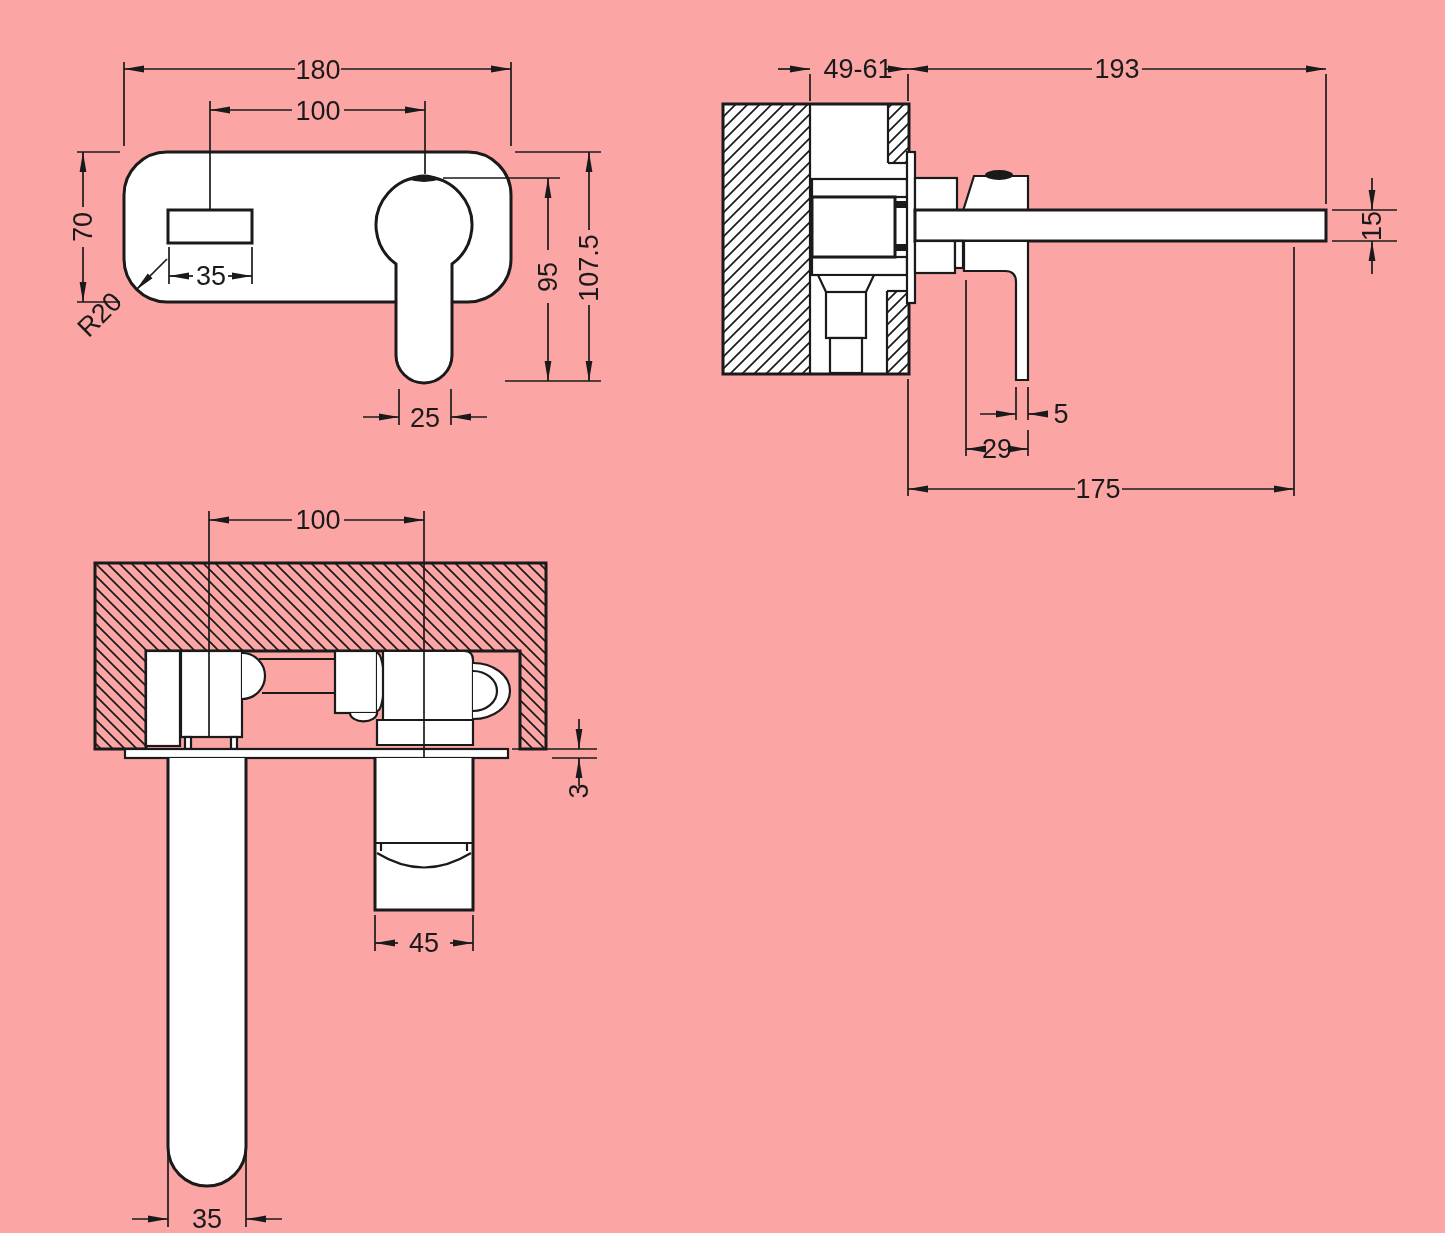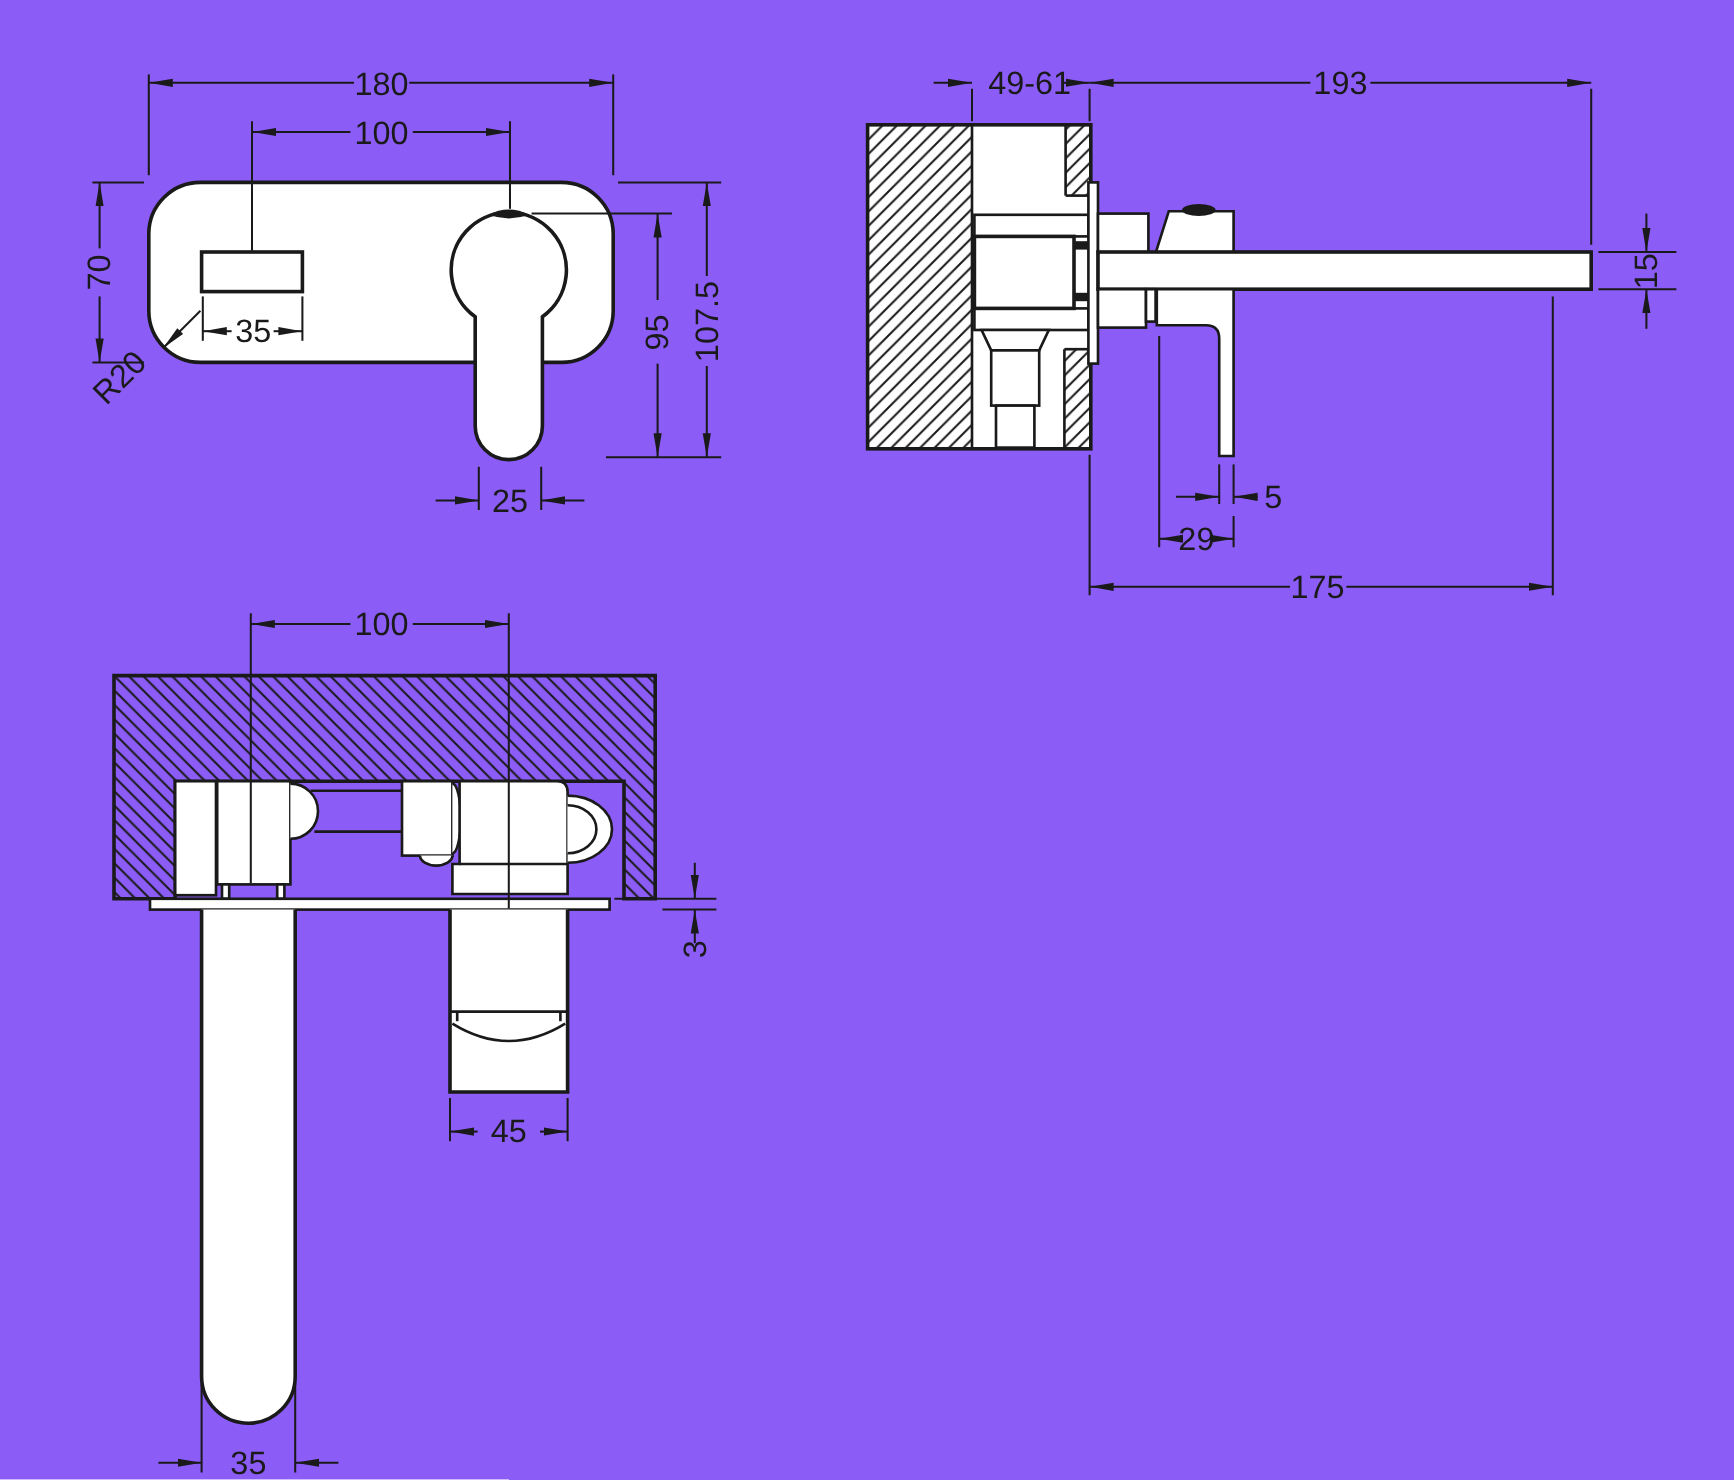--- a/index.html
+++ b/index.html
@@ -1,16 +1,16 @@
 <!DOCTYPE html>
 <html><head>
 <meta charset="utf-8">
 <style>
   html,body{margin:0;padding:0;background:#ffffff;}
-  #canvas{width:1445px;height:1233px;background:#8b5cf6;position:relative;overflow:hidden;}
+  #canvas{width:1445px;height:1233px;background:#fca5a5;position:relative;overflow:hidden;}
   svg{display:block;}
   text{font-family:"Liberation Sans","DejaVu Sans",sans-serif;font-size:27px;fill:#1a1a1a;}
 </style>
 </head>
 <body>
 
 <div id="canvas">
 <svg width="1445" height="1233" viewBox="0 0 1445 1233">
   <defs>
     <marker id="arr" viewBox="0 0 20 8" refX="20" refY="4" markerWidth="20" markerHeight="8" markerUnits="userSpaceOnUse" orient="auto">

